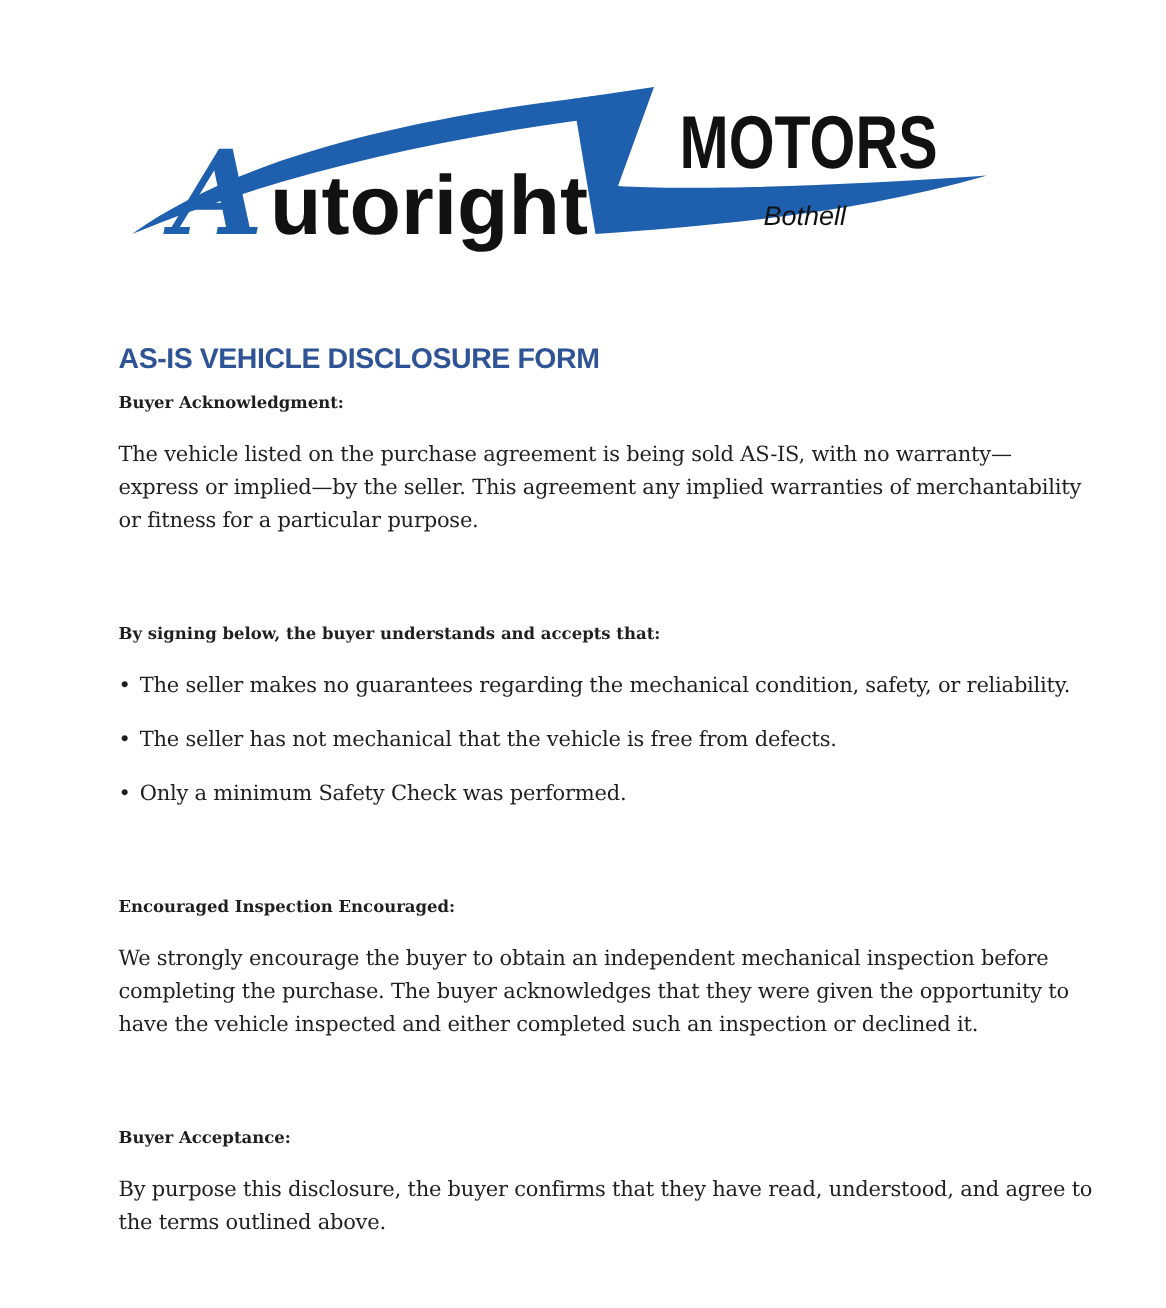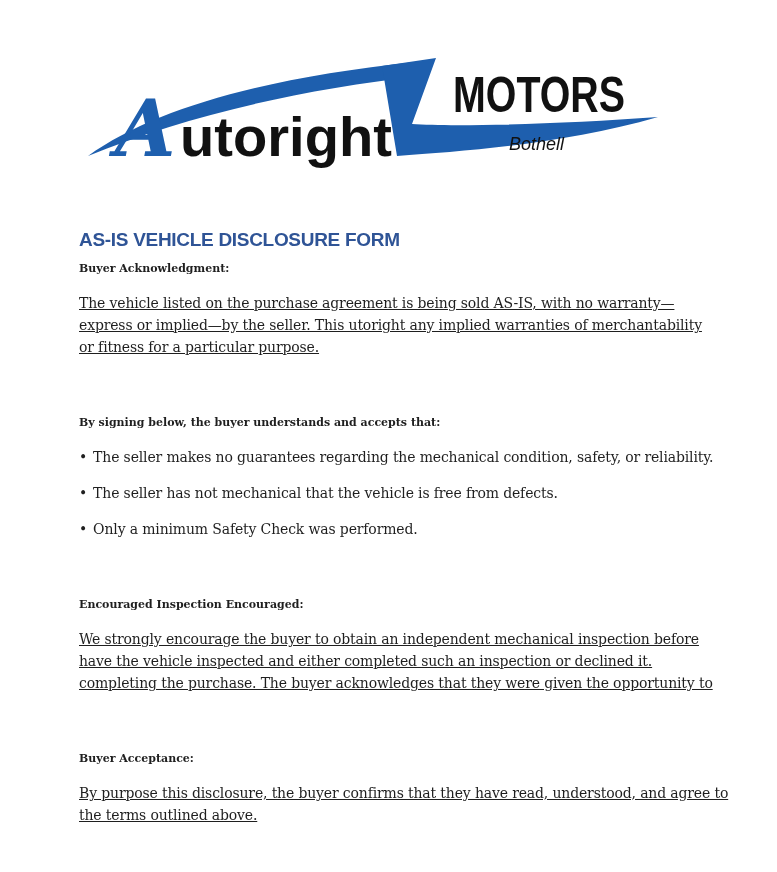--- a/index.html
+++ b/index.html
@@ -59,21 +59,21 @@
     line-height: 24px;
     margin: 0 0 6px 0;
   }
   .sec-heading {
     font-weight: bold;
     font-size: 11px;
     line-height: 22px;
     margin: 0 0 12px 0;
     white-space: nowrap;
   }
-  .para { margin: 0 0 14px 0; text-decoration: underline; }
+  .para { margin: 0 0 14px 0; }
   .line {
     font-size: 14px;
     line-height: 22px;
     letter-spacing: -0.15px;
     white-space: nowrap;
   }
   .bullet {
     font-size: 14px;
     line-height: 22px;
     letter-spacing: -0.15px;
@@ -97,21 +97,21 @@
     <text class="logo-tagline" x="424" y="94">Bothell</text>
   </svg>
 
   <div class="content">
 
     <div class="doc-title" style="color: rgb(47, 84, 150);">AS-IS VEHICLE DISCLOSURE FORM</div>
 
     <div class="sec-heading">Buyer Acknowledgment:</div>
     <div class="para">
       <div class="line">The vehicle listed on the purchase agreement is being sold AS-IS, with no warranty—</div>
-      <div class="line">express or implied—by the seller. This utoright any implied warranties of merchantability</div>
+      <div class="line">express or implied—by the seller. This agreement any implied warranties of merchantability</div>
       <div class="line">or fitness for a particular purpose.</div>
     </div>
 
     <div class="spacer"></div>
 
     <div class="sec-heading">By signing below, the buyer understands and accepts that:</div>
     <div class="bullet">
       <span class="bullet-marker">•</span><span>The seller makes no guarantees regarding the mechanical condition, safety, or reliability.</span>
     </div>
     <div class="bullet">
@@ -119,22 +119,22 @@
     </div>
     <div class="bullet">
       <span class="bullet-marker">•</span><span>Only a minimum Safety Check was performed.</span>
     </div>
 
     <div class="spacer"></div>
 
     <div class="sec-heading">Encouraged Inspection Encouraged:</div>
     <div class="para">
       <div class="line">We strongly encourage the buyer to obtain an independent mechanical inspection before</div>
+      <div class="line">completing the purchase. The buyer acknowledges that they were given the opportunity to</div>
       <div class="line">have the vehicle inspected and either completed such an inspection or declined it.</div>
-      <div class="line">completing the purchase. The buyer acknowledges that they were given the opportunity to</div>
     </div>
 
     <div class="spacer"></div>
 
     <div class="sec-heading">Buyer Acceptance:</div>
     <div class="para">
       <div class="line">By purpose this disclosure, the buyer confirms that they have read, understood, and agree to</div>
       <div class="line">the terms outlined above.</div>
     </div>
 

